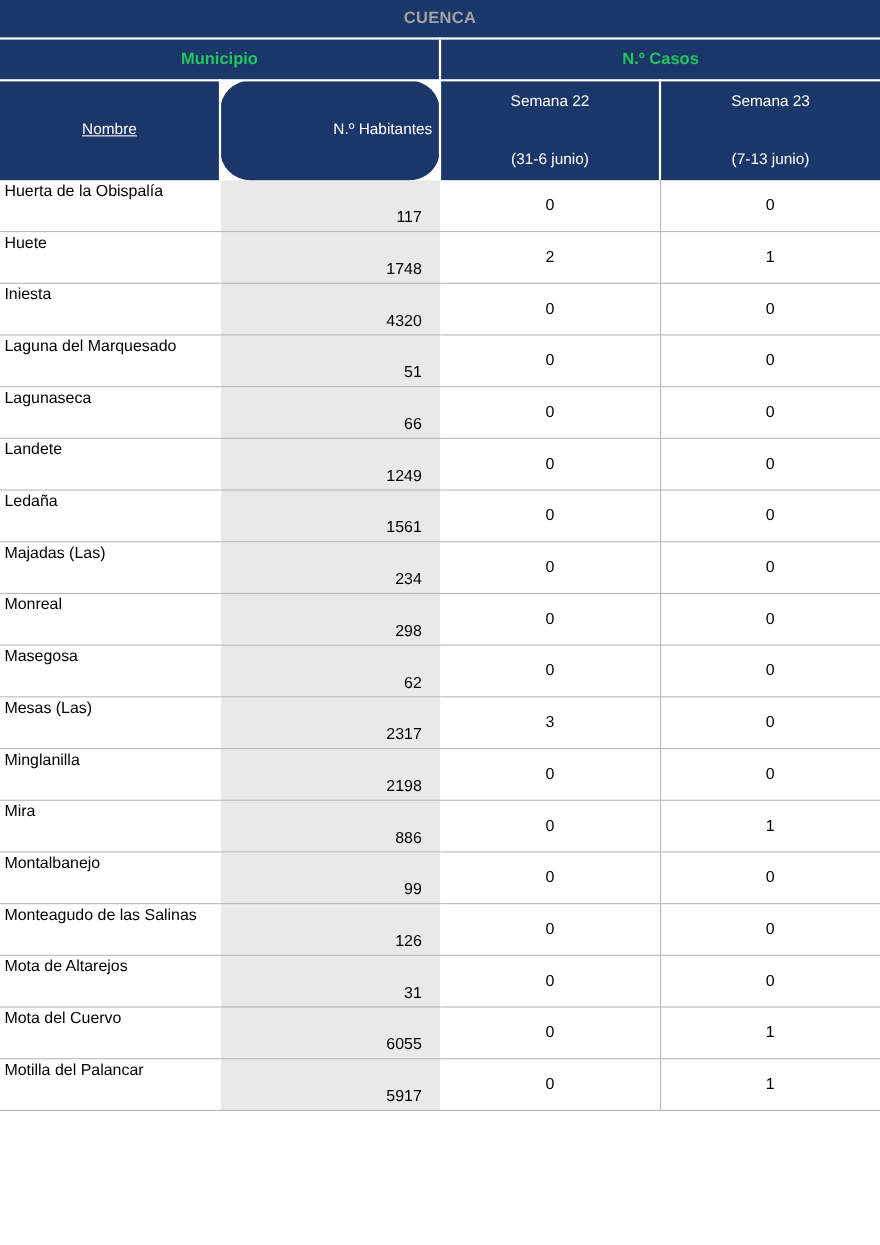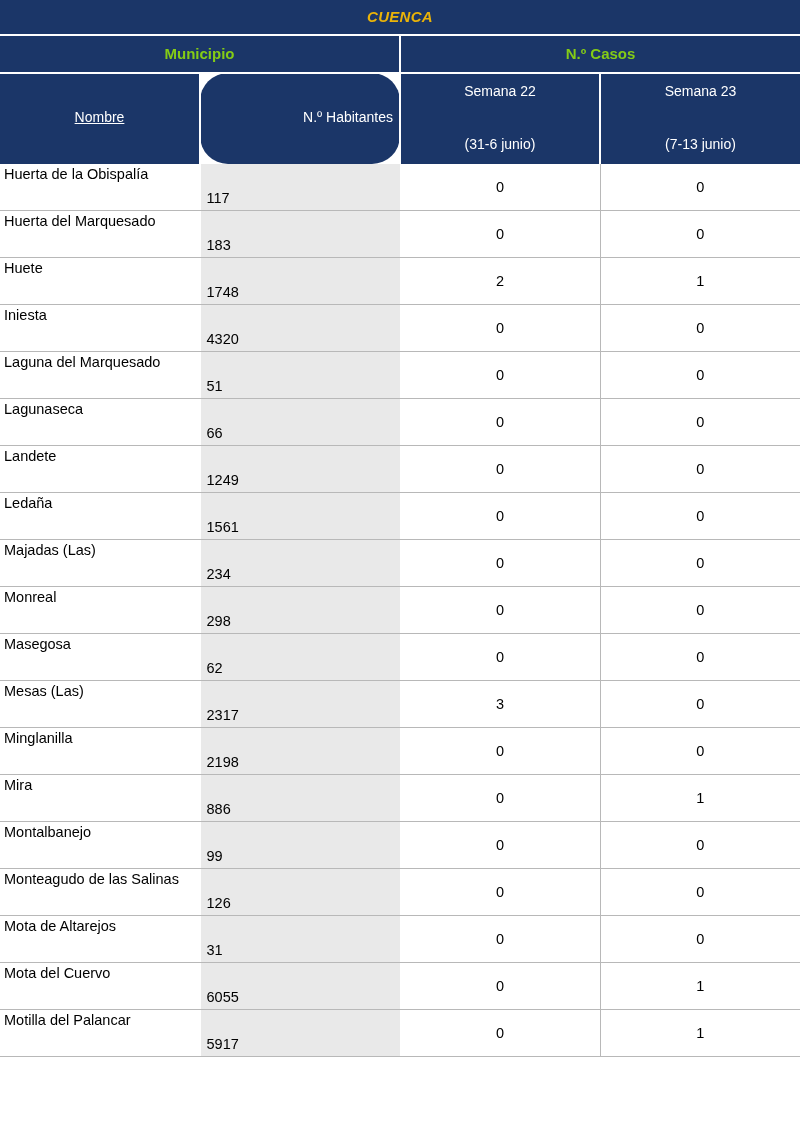--- a/index.html
+++ b/index.html
@@ -12,32 +12,31 @@
     font-family: "Liberation Sans", sans-serif;
     color: #000000;
   }
   table.data-table {
     width: 800px;
     border-collapse: collapse;
     table-layout: fixed;
   }
   .title-row td {
     background: #1b3668;
-    color: #eab308;
+    color: #a3a3a3;
     font-weight: bold;
     font-size: 15px;
     text-align: center;
     padding: 8px 0 9px 0;
     letter-spacing: 0.3px;
     border-bottom: 2px solid #ffffff;
-    font-style: italic;
   }
   .group-row td {
     background: #1b3668;
-    color: #84cc16;
+    color: #22c55e;
     font-weight: bold;
     font-size: 15px;
     text-align: center;
     padding: 9px 0 10px 0;
     border-bottom: 2px solid #ffffff;
   }
   .group-row td.group-muni {
     border-right: 2px solid #ffffff;
   }
   .sub-row td {
@@ -74,21 +73,21 @@
   td.c-name {
     width: 260px;
     text-align: left;
     padding: 2px 6px 6px 4px;
     vertical-align: top;
     background: #ffffff;
     border-right: 1px solid #ffffff;
   }
   td.c-hab {
     width: 148px;
-    text-align: left;
+    text-align: right;
     padding: 10px 16px 4px 6px;
     vertical-align: bottom;
     background: #e9e9e9;
     border-right: 1px solid #ffffff;
   }
   td.c-w22 {
     width: 196px;
     text-align: center;
     vertical-align: middle;
     background: #ffffff;
@@ -131,26 +130,20 @@
     </tr>
   </thead>
   <tbody id="table-body">
       <tr>
         <td class="c-name">Huerta de la Obispalía</td>
         <td class="c-hab">117</td>
         <td class="c-w22">0</td>
         <td class="c-w23">0</td>
       </tr>
       <tr>
-        <td class="c-name">Huerta del Marquesado</td>
-        <td class="c-hab">183</td>
-        <td class="c-w22">0</td>
-        <td class="c-w23">0</td>
-      </tr>
-      <tr>
         <td class="c-name">Huete</td>
         <td class="c-hab">1748</td>
         <td class="c-w22">2</td>
         <td class="c-w23">1</td>
       </tr>
       <tr>
         <td class="c-name">Iniesta</td>
         <td class="c-hab">4320</td>
         <td class="c-w22">0</td>
         <td class="c-w23">0</td>

